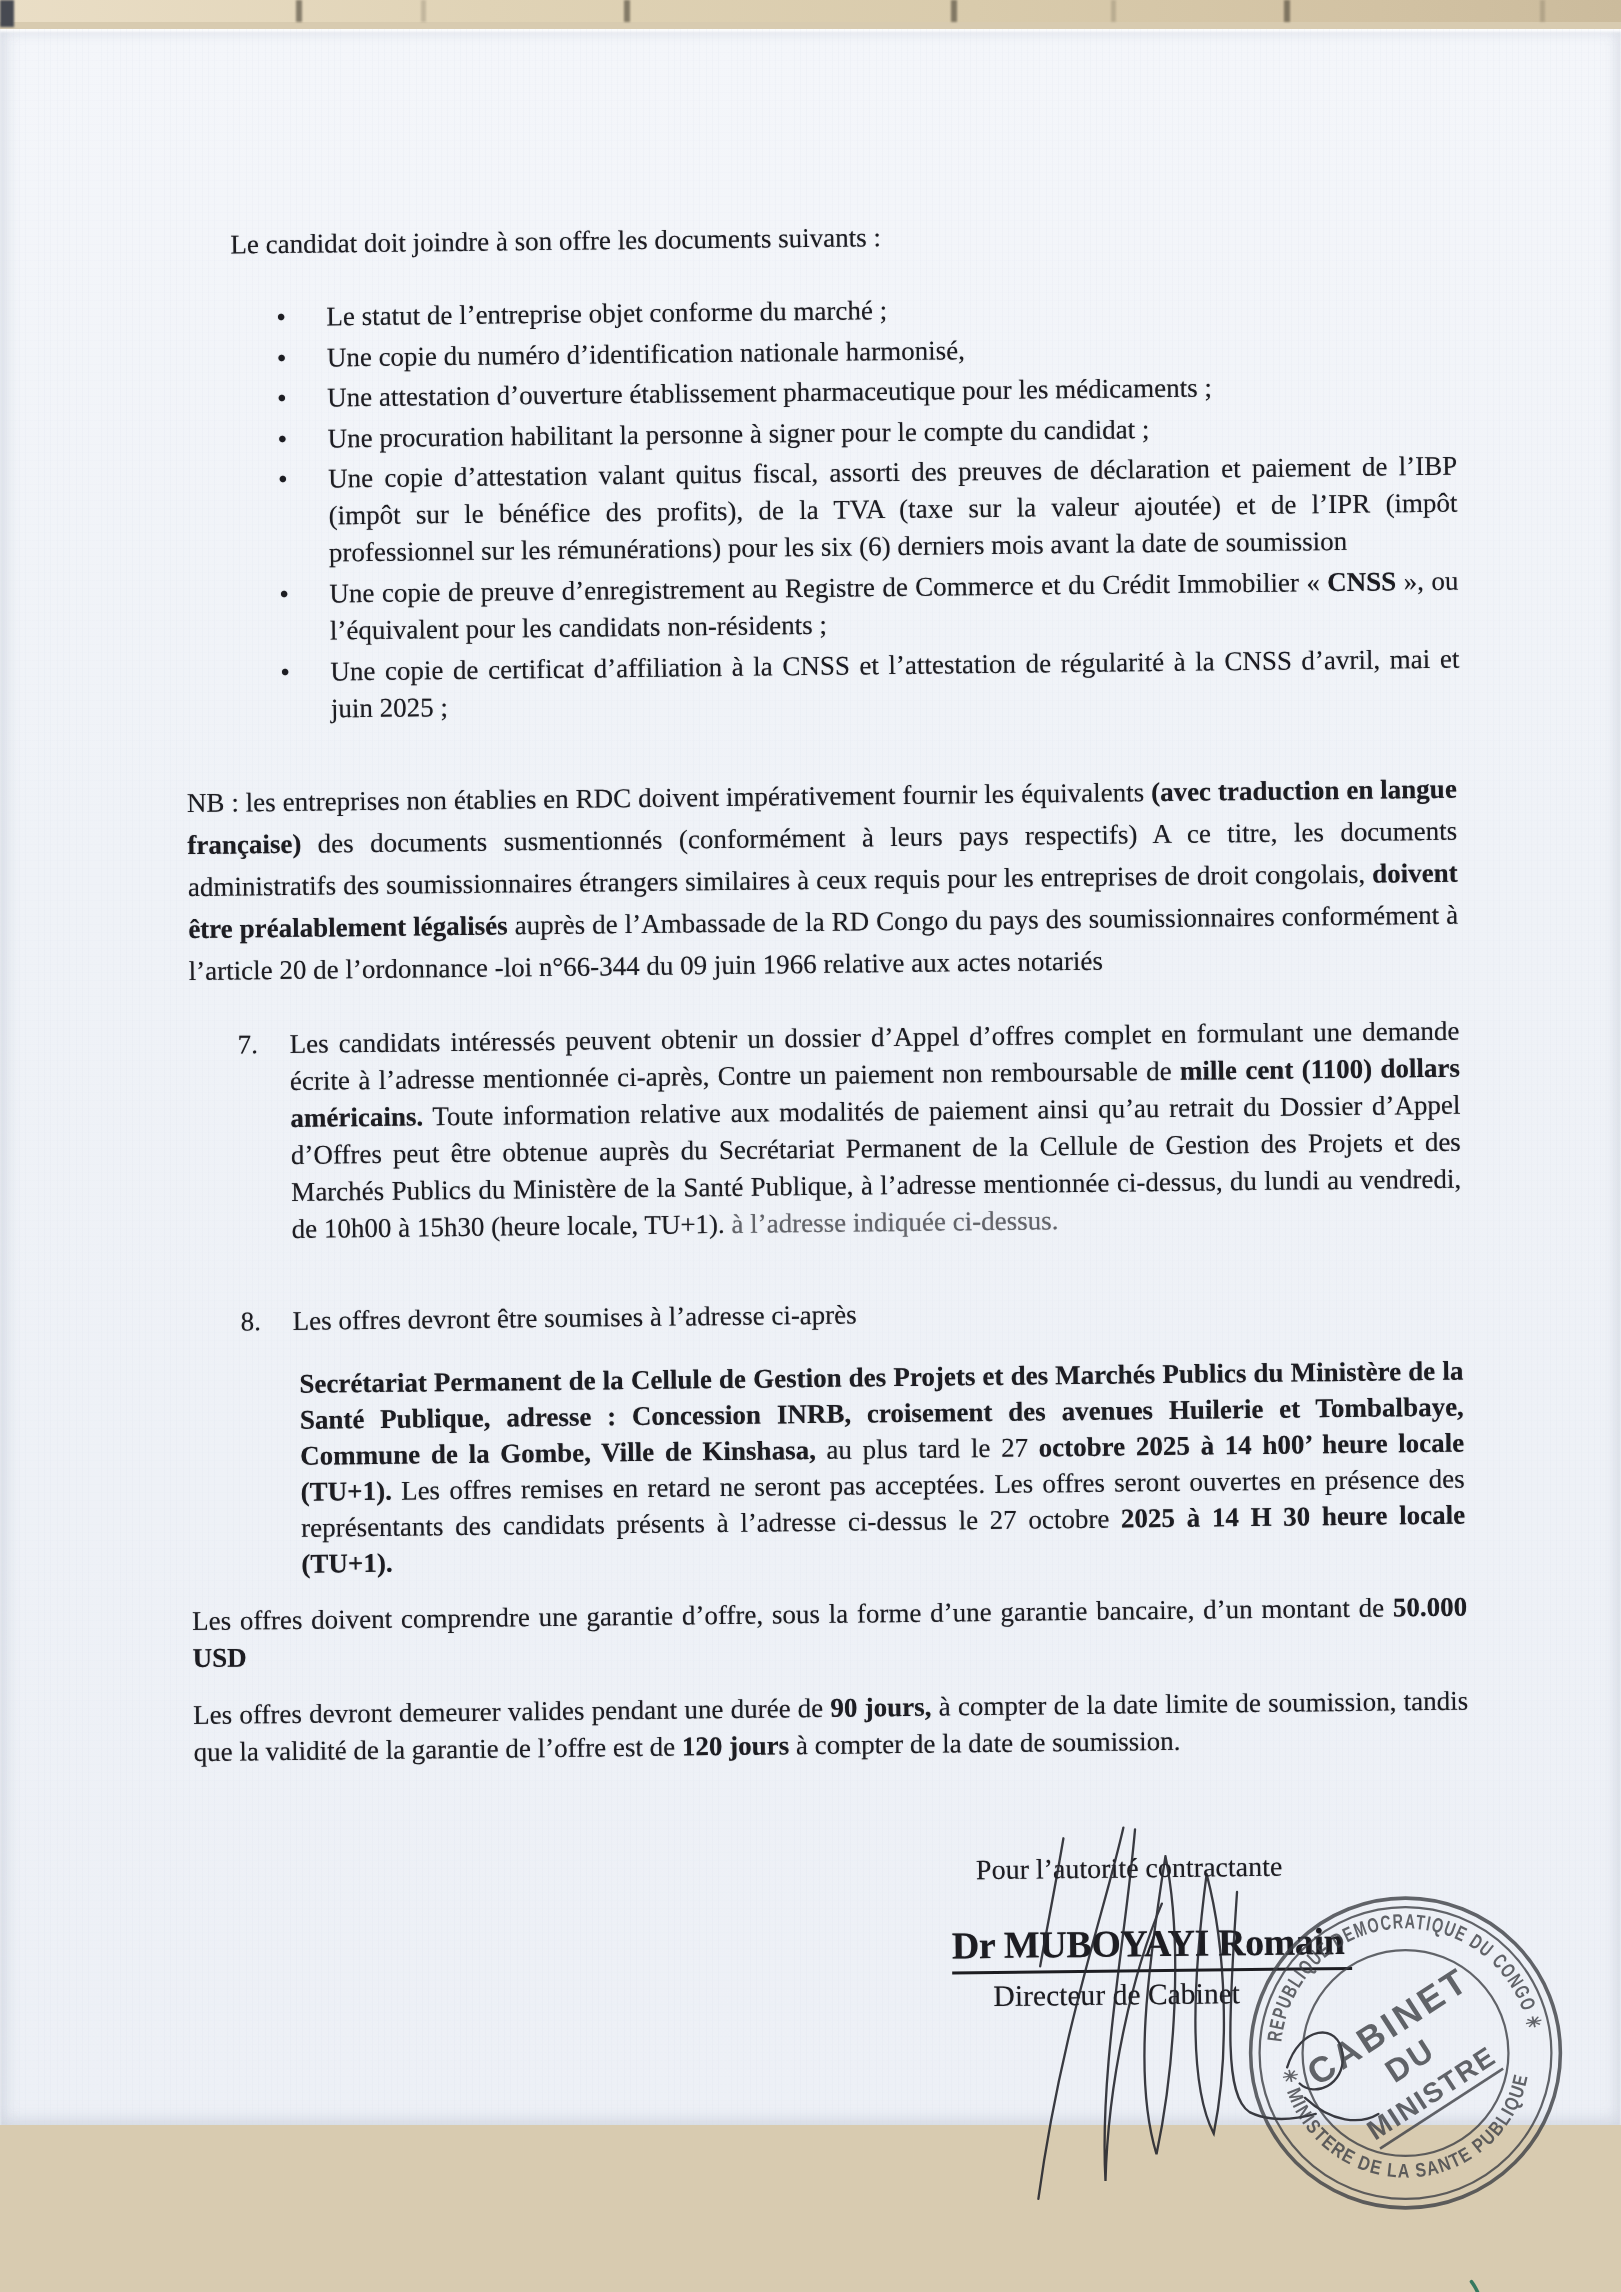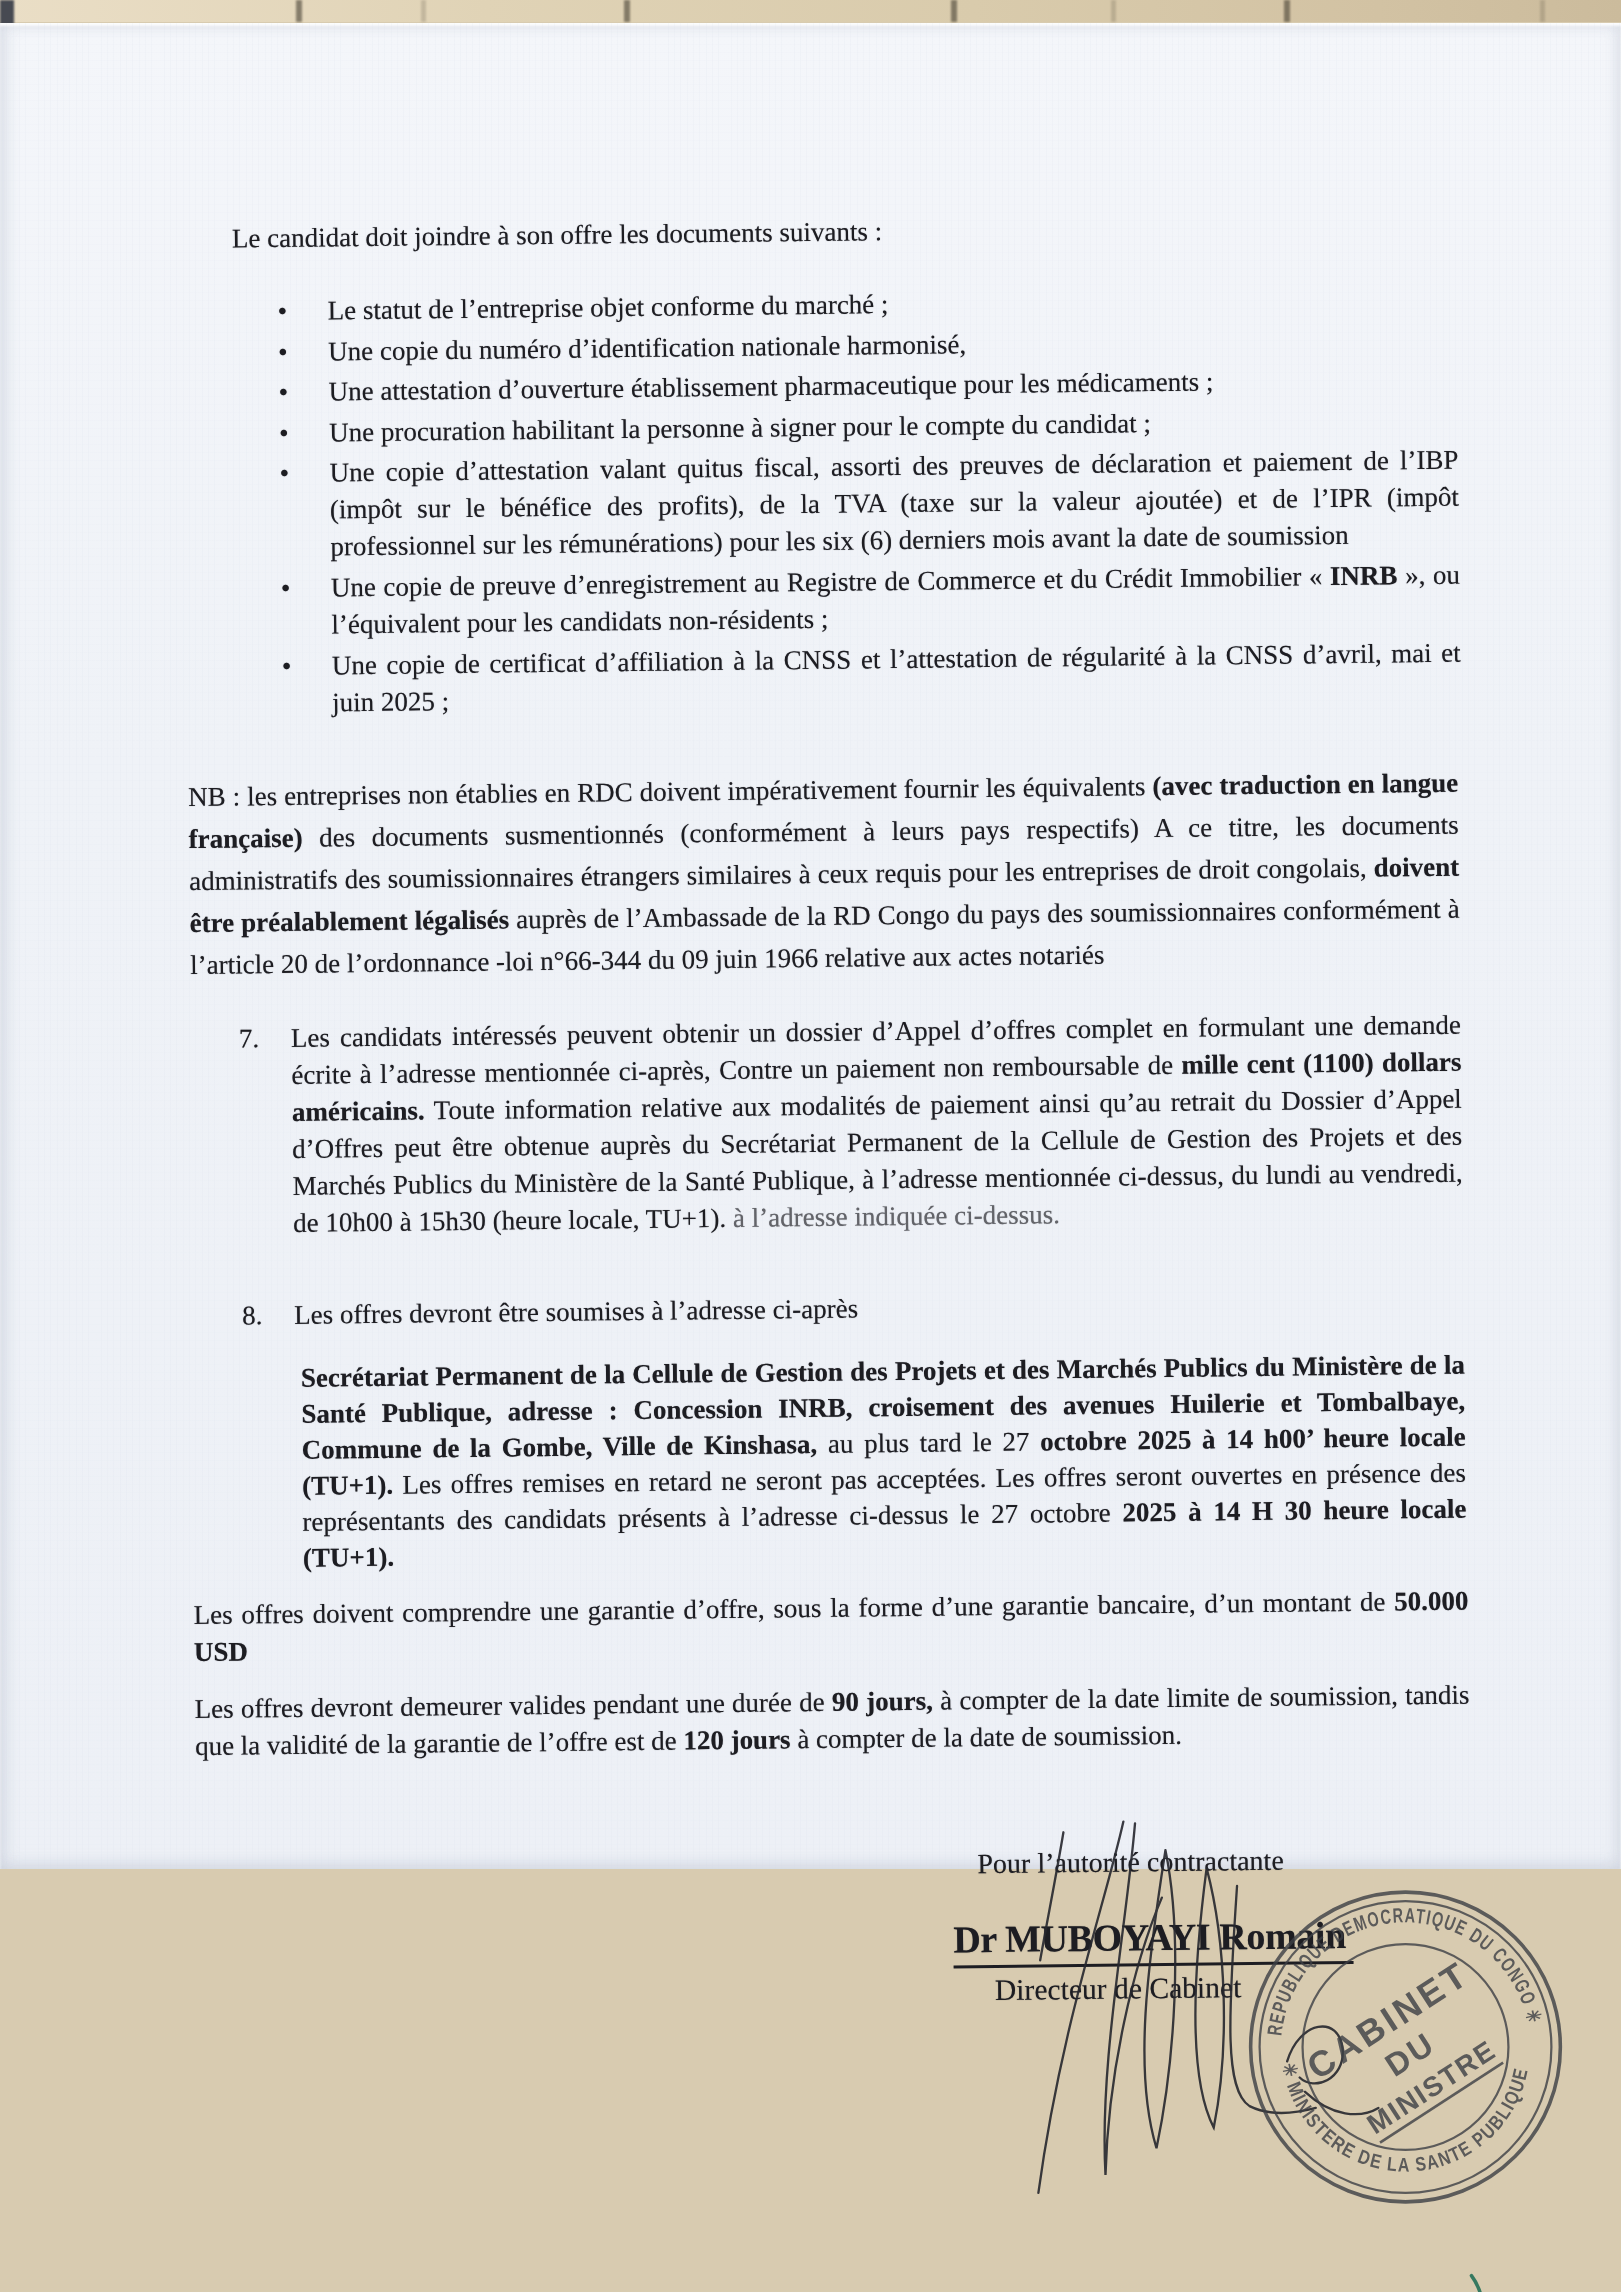--- a/index.html
+++ b/index.html
@@ -5,21 +5,21 @@
   html,body{margin:0;padding:0;}
   body{width:1621px;height:2293px;overflow:hidden;background:#d8cbb0;}
   .photo{position:relative;width:1621px;height:2293px;}
   
   .wood{position:absolute;top:0;left:0;width:1621px;height:21.5px;
     background:linear-gradient(90deg,#eadec6 0%,#e0d3b6 30%,#d9cbac 60%,#d2c2a3 85%,#cbbb9c 100%);}
   .streak{position:absolute;top:0;height:21.5px;width:6.3px;background:#3b352a;opacity:.55;filter:blur(1.2px);}
   .streak.faint{opacity:.18;width:4.5px;}
   .corner-dark{position:absolute;top:0;left:0;width:14.3px;height:27px;background:#474a52;filter:blur(0.9px);}
   
-  .paper{position:absolute;left:0;top:23px;width:1621px;height:1846px;
+  .paper{position:absolute;left:0;top:29px;width:1621px;height:2096px;
     background:linear-gradient(180deg,#f4f6fa 0%,#eff2f7 40%,#edf0f6 100%);
     box-shadow:inset 0 2.7px 2.7px rgba(255,255,255,.95),
                inset 4.5px 0 16px rgba(140,152,170,.18),
                inset -4.5px 0 16px rgba(140,152,170,.12),
                inset 0 -5.4px 18px rgba(150,160,175,.10);}
   .fibers{position:absolute;inset:0;opacity:.5;pointer-events:none;
     background:repeating-linear-gradient(90deg,rgba(208,216,230,.22) 0 0.9px,rgba(0,0,0,0) 0.9px 6.3px),
                repeating-linear-gradient(0deg,rgba(222,228,238,.18) 0 0.9px,rgba(0,0,0,0) 0.9px 8px);}
   
   .content{position:absolute;inset:0;transform:rotate(-0.65deg);transform-origin:50% 50%;
@@ -83,21 +83,21 @@
         <div class="bullet-row">
           <span class="bullet-mark">•</span>
           <span class="bullet-text"><span>Une procuration habilitant la personne à signer pour le compte du candidat ;</span></span>
         </div>
         <div class="bullet-row">
           <span class="bullet-mark">•</span>
           <span class="bullet-text"><span>Une copie d’attestation valant quitus fiscal, assorti des preuves de déclaration et paiement de l’IBP (impôt sur le bénéfice des profits), de la TVA (taxe sur la valeur ajoutée) et de l’IPR (impôt professionnel sur les rémunérations) pour les six (6) derniers mois avant la date de soumission</span></span>
         </div>
         <div class="bullet-row">
           <span class="bullet-mark">•</span>
-          <span class="bullet-text"><span>Une copie de preuve d’enregistrement au Registre de Commerce et du Crédit Immobilier « </span><span class="b">INRB</span><span> », ou l’équivalent pour les candidats non-résidents ;</span></span>
+          <span class="bullet-text"><span>Une copie de preuve d’enregistrement au Registre de Commerce et du Crédit Immobilier « </span><span class="b">CNSS</span><span> », ou l’équivalent pour les candidats non-résidents ;</span></span>
         </div>
         <div class="bullet-row">
           <span class="bullet-mark">•</span>
           <span class="bullet-text"><span>Une copie de certificat d’affiliation à la CNSS et l’attestation de régularité à la CNSS d’avril, mai et juin 2025 ;</span></span>
         </div>
       </div>
 
       <p class="blk nb" style="left:190px;top:746px;width:1270px"><span>NB : les entreprises non établies en RDC doivent impérativement fournir les équivalents </span><span class="b">(avec traduction en langue française)</span><span> des documents susmentionnés (conformément à leurs pays respectifs) A ce titre, les documents administratifs des soumissionnaires étrangers similaires à ceux requis pour les entreprises de droit congolais, </span><span class="b">doivent être préalablement légalisés</span><span> auprès de l’Ambassade de la RD Congo du pays des soumissionnaires conformément à l’article 20 de l’ordonnance -loi n°66-344 du 09 juin 1966 relative aux actes notariés</span></p>
 
       <div class="blk item-row" style="left:238px;top:991px;width:1222px">

